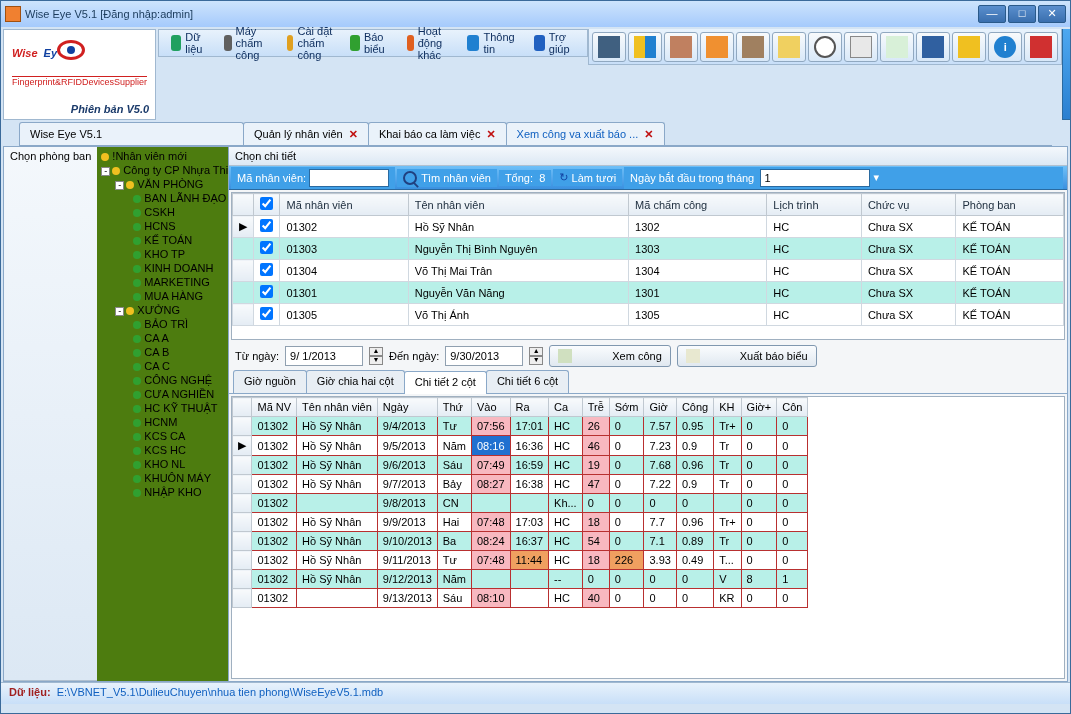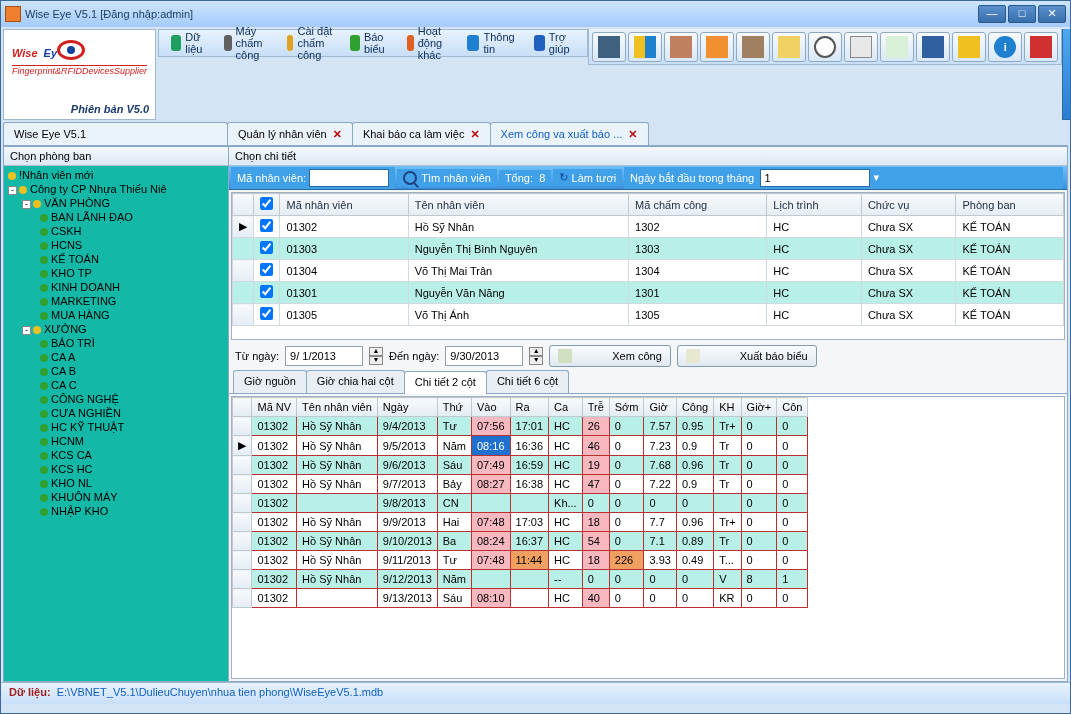--- a/index.html
+++ b/index.html
@@ -7,38 +7,38 @@
 .titlebar{height:26px;background:linear-gradient(#cde4fc,#a5cafc);display:flex;align-items:center;padding:0 4px;color:#1a3a5a;}
 .titlebar .ticon{width:16px;height:16px;background:#f08030;border:1px solid #a05010;margin-right:4px;}
 .titlebar .spacer{flex:1;}
 .winbtn{width:28px;height:18px;background:linear-gradient(#5a8fce,#3a6fae);border:1px solid #2a5a8a;margin-left:2px;color:#fff;text-align:center;line-height:14px;border-radius:2px;}
 .topstrip{display:flex;height:95px;}
 .logo{width:228px;background:#fff;border:1px solid #a0b8d0;margin:2px;padding:6px 8px;position:relative;}
 .logo .brand{font-family:'Comic Sans MS',cursive;font-size:24px;font-weight:bold;font-style:italic;}
 .logo .brand .w{color:#d02020;} .logo .brand .e{color:#1040a0;}
 .logo .eye{display:inline-block;width:28px;height:20px;border:3px solid #d02020;border-radius:50%;position:relative;top:3px;}
 .logo .eye:after{content:'';position:absolute;width:8px;height:8px;background:#1040a0;border-radius:50%;top:3px;left:7px;}
-.logo .tag{color:#d02020;font-size:9px;font-style:italic;border-top:1px solid #d02020;margin-top:2px;}
+.logo .tag{color:#d02020;font-size:9px;border-top:1px solid #d02020;margin-top:13px;}
 .logo .ver{position:absolute;bottom:4px;right:6px;color:#1a3a6a;font-weight:bold;font-style:italic;}
 .menustack{flex:1;display:flex;margin:2px 2px 2px 0;}
 .menubar{height:28px;background:linear-gradient(#e8f2fc,#c8dff8);border:1px solid #a0b8d0;display:flex;align-items:center;padding:0 4px;}
 .menubar .mi{display:flex;align-items:center;padding:0 8px;color:#103060;height:100%;}
 .menubar .mi .mic{width:16px;height:16px;margin-right:4px;border-radius:3px;}
 .toolbar{height:36px;background:linear-gradient(#e8f2fc,#c8dff8);border:1px solid #a0b8d0;border-top:none;display:flex;align-items:center;padding:2px;}
 .toolbar .tb{width:34px;height:30px;background:linear-gradient(#f8fafc,#d8e8f8);border:1px solid #90a8c0;margin:0 1px;display:flex;align-items:center;justify-content:center;border-radius:3px;}
 .toolbar .tb span{width:22px;height:22px;display:block;}
 .datebar{flex:1;background:linear-gradient(#4da8f0,#2a7fd0);border:1px solid #2a6aa0;border-top:none;color:#fff;font-size:19px;font-style:italic;padding:4px 12px;display:flex;align-items:center;}
-.tabstrip{height:24px;display:flex;border-bottom:1px solid #8aa8c8;margin:0 2px;}
+.tabstrip{height:24px;display:flex;border-bottom:1px solid #8aa8c8;margin:0 18px;}
 .tab{border:1px solid #8aa8c8;border-bottom:none;padding:4px 10px;background:#eaf2fa;margin-right:-1px;display:flex;align-items:center;min-width:110px;border-radius:3px 3px 0 0;}
 .tab.first{min-width:225px;}
 .tab .tx{flex:1;}
 .tab .cl{color:#c01010;font-weight:bold;margin-left:6px;}
 .tab.active .tx{color:#1060c0;}
 .mainarea{display:flex;height:536px;margin:0 2px;}
-.leftpane{width:226px;border:1px solid #8aa8c8;background:#14b8a6;display:flex;flex-direction:column;}
+.leftpane{width:226px;border:1px solid #8aa8c8;background:#4d7c0f;display:flex;flex-direction:row;}
 .panehdr{background:linear-gradient(#f4f8fc,#dce8f4);border-bottom:1px solid #b0c0d0;padding:3px 6px;}
 .tree{flex:1;overflow:auto;padding:2px;}
 .tn{white-space:nowrap;padding:1px 0;}
 .tn .exp{display:inline-block;width:9px;height:9px;border:1px solid #888;text-align:center;line-height:7px;font-size:9px;margin-right:2px;background:#fff;}
 .tn .bul{display:inline-block;width:8px;height:8px;border-radius:50%;margin-right:3px;vertical-align:middle;}
 .tn .bul.y{background:#f0c020;} .tn .bul.g{background:#30a030;}
 .tn.l1{padding-left:2px;} .tn.l2{padding-left:16px;} .tn.l3{padding-left:34px;}
 .rightpane{flex:1;border:1px solid #8aa8c8;border-left:none;background:#f4f6f8;display:flex;flex-direction:column;overflow:hidden;}
 .filterbar{height:24px;background:linear-gradient(#6fc0f8,#3a90e0);display:flex;align-items:center;color:#fff;padding:0 2px;border-bottom:1px solid #2a6aa0;}
 .filterbar .seg{background:#40a0e8;padding:2px 6px;margin-right:2px;display:flex;align-items:center;}

